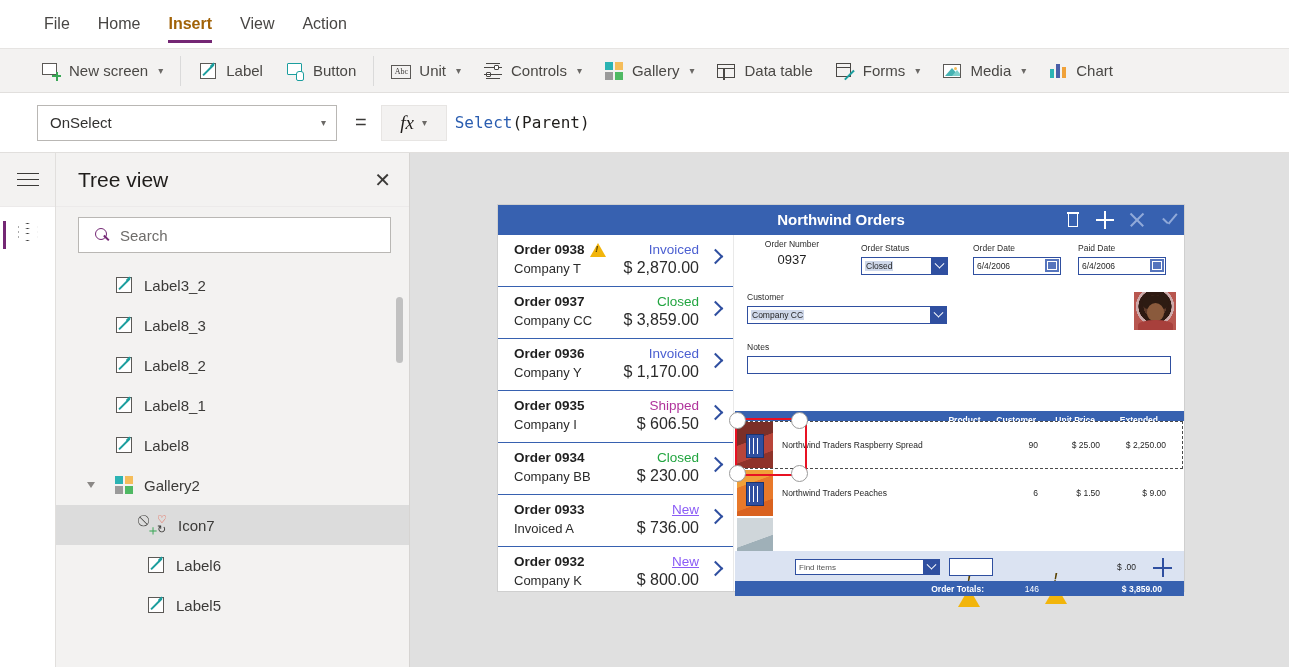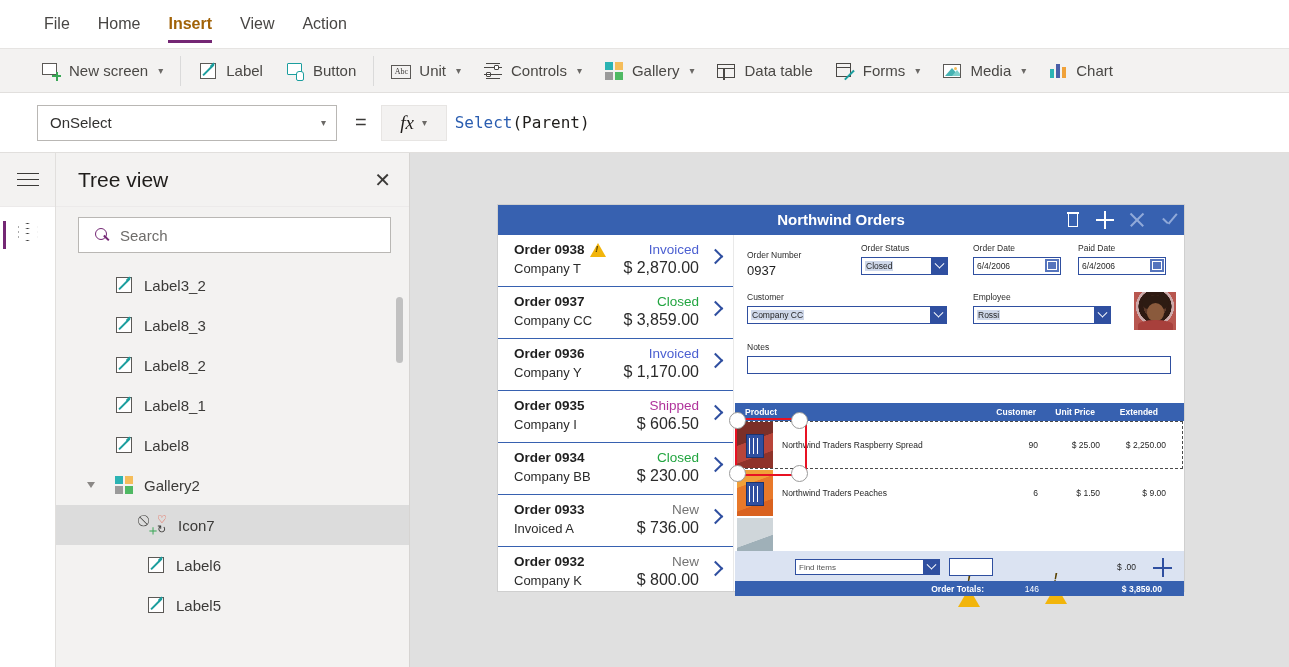--- a/index.html
+++ b/index.html
@@ -241,21 +241,21 @@
   .order-row {
     position:relative; height:52px; border-bottom:1.5px solid #3761b0;
     padding: 7px 34px 0 16px;
   }
   .or-l1 { display:flex; justify-content:space-between; align-items:center; }
   .or-name { font-size:13.5px; font-weight:bold; color:#1f1f1f; display:flex; align-items:center; gap:5px;}
   .or-status { font-size:13.5px;margin-left:36px; }
   .st-invoiced { color:#4b5fd1; }
   .st-closed { color:#22a540; }
   .st-shipped { color:#b0339b; }
-  .st-new { color:#737373; }
+  .st-new { color:#8b5cf6;text-decoration:underline; }
   .or-l2 { display:flex; justify-content:space-between; align-items:center; margin-top:2px; }
   .or-company { font-size:13px; color:#2b2b2b; }
   .or-amount { font-size:16px; color:#2b2b2b; }
   .or-chev {
     position:absolute; right:12px; top:16px; width:11px; height:11px;
     border-right:2.6px solid #2f4fa0; border-top:2.6px solid #2f4fa0; transform:rotate(45deg);
   }
   .warn-tri { display:inline-block; width:0;height:0;position:relative;
     border-left:8px solid transparent;border-right:8px solid transparent;border-bottom:14px solid #f2b50b; }
   .warn-tri::after{content:"!";position:absolute;left:-2.2px;top:2px;font-size:9px;font-weight:bold;color:#5a4200;line-height:9px;}
@@ -699,21 +699,21 @@
       </div>
 
       <div class="gallery-scroll">
         <span class="gs-up"></span>
         <span class="gs-thumb"></span>
         <span class="gs-dn"></span>
       </div>
 
       <div class="detail">
 
-        <div class="fld" style="left:12px; top:15px; width:90px;">
+        <div class="fld" style="left:12px; top:4px; width:90px;text-align:center;">
           <div class="fld-label">Order Number</div>
           <div style="font-size:13px;color:#1f1f1f;margin-top:3px;">0937</div>
         </div>
 
         <div class="fld" style="left:126px; top:8px; width:87px;">
           <div class="fld-label">Order Status</div>
           <div class="inp" style="margin-top:4px;height:18px;">
             <span class="selhl">Closed</span>
             <span class="dd-arrow"></span>
           </div>
@@ -736,40 +736,33 @@
         </div>
 
         <div class="fld" style="left:12px; top:57px; width:200px;">
           <div class="fld-label">Customer</div>
           <div class="inp" style="margin-top:4px;height:18px;">
             <span class="selhl">Company CC</span>
             <span class="dd-arrow"></span>
           </div>
         </div>
 
-        <div class="fld" style="left:238px; top:57px; width:138px;">
-          <div class="fld-label">Employee</div>
-          <div class="inp" style="margin-top:4px;height:18px;">
-            <span class="selhl">Rossi</span>
-            <span class="dd-arrow"></span>
-          </div>
-        </div>
 
         <div class="avatar" style="top:57px;">
           <span class="hair"></span>
             <span class="face"></span>
             <span class="shirt"></span>
         </div>
 
         <div class="fld" style="left:12px; top:107px;">
           <div class="fld-label">Notes</div>
         </div>
         <div class="notes-box" style="top:121px;"></div>
 
-        <div class="prod-header" style="top:168px;">
+        <div class="prod-header" style="top:176px;justify-content:center;">
           <span class="ph-product">Product</span>
           <span class="ph-qty">Customer</span>
           <span class="ph-price">Unit Price</span>
           <span class="ph-ext">Extended</span>
         </div>
 
         <div class="prod-rows" style="top:186px;">
           <div class="prod-row">
             <span class="prod-thumb thumb-rasp">
                 <span class="jar"></span>

